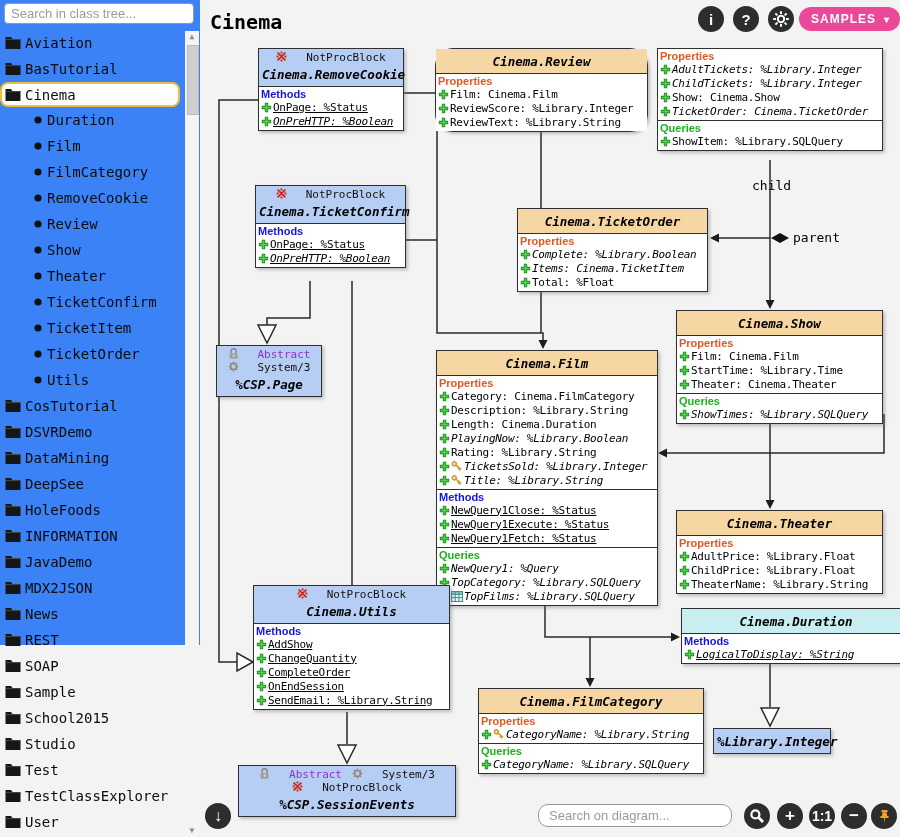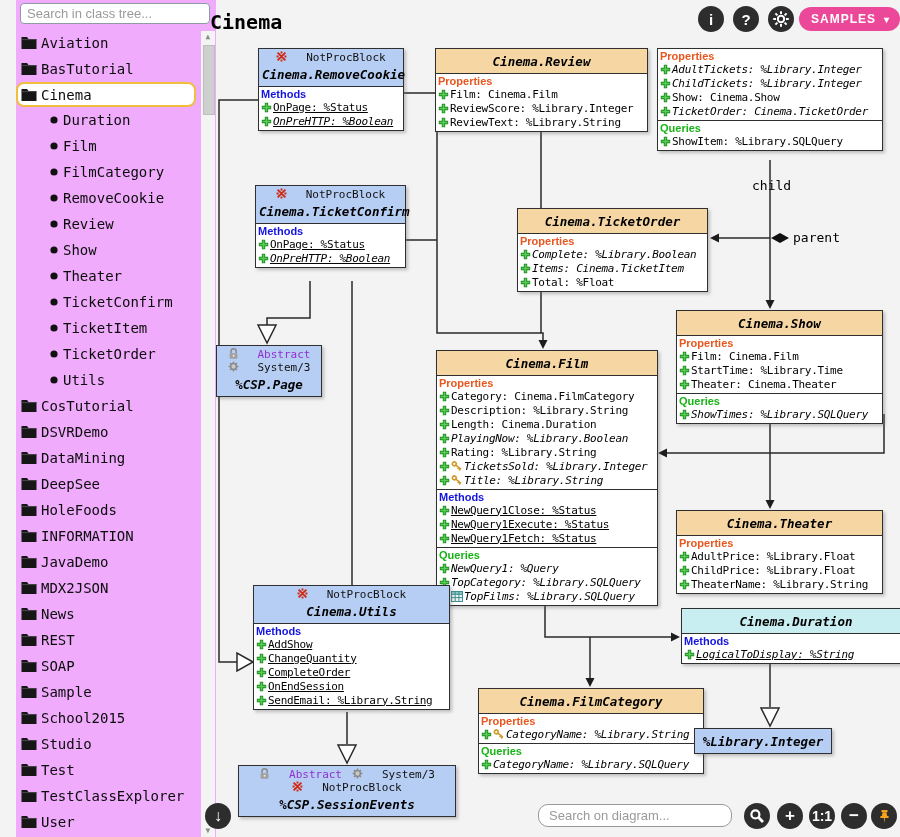--- a/index.html
+++ b/index.html
@@ -1,20 +1,20 @@
 <!DOCTYPE html>
 <html><head>
 <meta charset="utf-8">
 <style>
   html,body{margin:0;padding:0}
   body{width:900px;height:837px;overflow:hidden;background:#f3f3f3;position:relative;
        font-family:"DejaVu Sans Mono",monospace;-webkit-font-smoothing:antialiased}
 
   
-  #sidebar{position:absolute;left:16px;top:0;width:200px;height:837px;background:#f0abfc;z-index:3}
+  #sidebar{position:absolute;left:0;top:0;width:200px;height:645px;background:#3b82f6;z-index:3}
   #tree-search{position:absolute;left:4px;top:3px;width:176px;height:15px;border:1px solid #8f9aa5;
        border-radius:4px;padding:2px 6px;font:13px "Liberation Sans",sans-serif;color:#444;background:#fff;outline:none}
   #tree-search::placeholder{color:#9a9a9a}
   #tree{position:absolute;left:0;top:30px;width:184px;height:807px;overflow:hidden}
   .tree-item{display:flex;align-items:center;height:26px;padding-left:5px;font-size:14px;color:#0b0b0b;
        cursor:pointer;white-space:nowrap;box-sizing:border-box}
   .tree-item.child{padding-left:33px}
   .tree-item .ticon{display:flex;margin-right:4px;flex:none}
   .tree-item.selected{border:2px solid #f0bd3c;border-radius:8px;background:#fff;width:180px;height:25px;padding-left:3px}
   #tree-scrollbar{position:absolute;right:1px;top:31px;width:14px;height:806px;background:#f4f4f4;z-index:4}
@@ -436,21 +436,21 @@
           <span class="mic">
             <svg width="11" height="11" viewBox="0 0 11 11">
               <path d="M5.5 0.8 V10.2 M0.8 5.5 H10.2" stroke="#1f8a1f" stroke-width="3.4"></path>
               <path d="M5.5 1.6 V9.4 M1.6 5.5 H9.4" stroke="#54cf54" stroke-width="1.6"></path>
             </svg>
           </span>
           <span class="mtext">OnPreHTTP: %Boolean</span>
         </div>
       </div>
     </div>
-    <div class="class-box peach" style="left: 435px; top: 48px; width: 213px;">
+    <div class="class-box peach" style="left: 435px; top: 48px; width: 213px; border-radius: 18px;">
       <div class="box-header">
         <div class="box-title">Cinema.Review</div>
       </div>
       <div class="section">
         <div class="s-label properties">Properties</div>
         <div class="member">
           <span class="mic">
             <svg width="11" height="11" viewBox="0 0 11 11">
               <path d="M5.5 0.8 V10.2 M0.8 5.5 H10.2" stroke="#1f8a1f" stroke-width="3.4"></path>
               <path d="M5.5 1.6 V9.4 M1.6 5.5 H9.4" stroke="#54cf54" stroke-width="1.6"></path>
@@ -978,21 +978,21 @@
           <span class="mic">
             <svg width="11" height="11" viewBox="0 0 11 11">
               <path d="M5.5 0.8 V10.2 M0.8 5.5 H10.2" stroke="#1f8a1f" stroke-width="3.4"></path>
               <path d="M5.5 1.6 V9.4 M1.6 5.5 H9.4" stroke="#54cf54" stroke-width="1.6"></path>
             </svg>
           </span>
           <span class="mtext">CategoryName: %Library.SQLQuery</span>
         </div>
       </div>
     </div>
-    <div class="class-box blue header-only" style="left: 694px; top: 728px; width: 138px;">
+    <div class="class-box blue header-only" style="left: 713px; top: 728px; width: 118px;">
       <div class="box-header">
         <div class="box-title">%Library.Integer</div>
       </div>
     </div>
     <div class="class-box blue header-only" style="left: 238px; top: 765px; width: 218px;">
       <div class="box-header">
         <div class="badge-line">
           <span class="badge abstract">
             <span style="display:flex">
               <svg width="11" height="12" viewBox="0 0 11 12">

